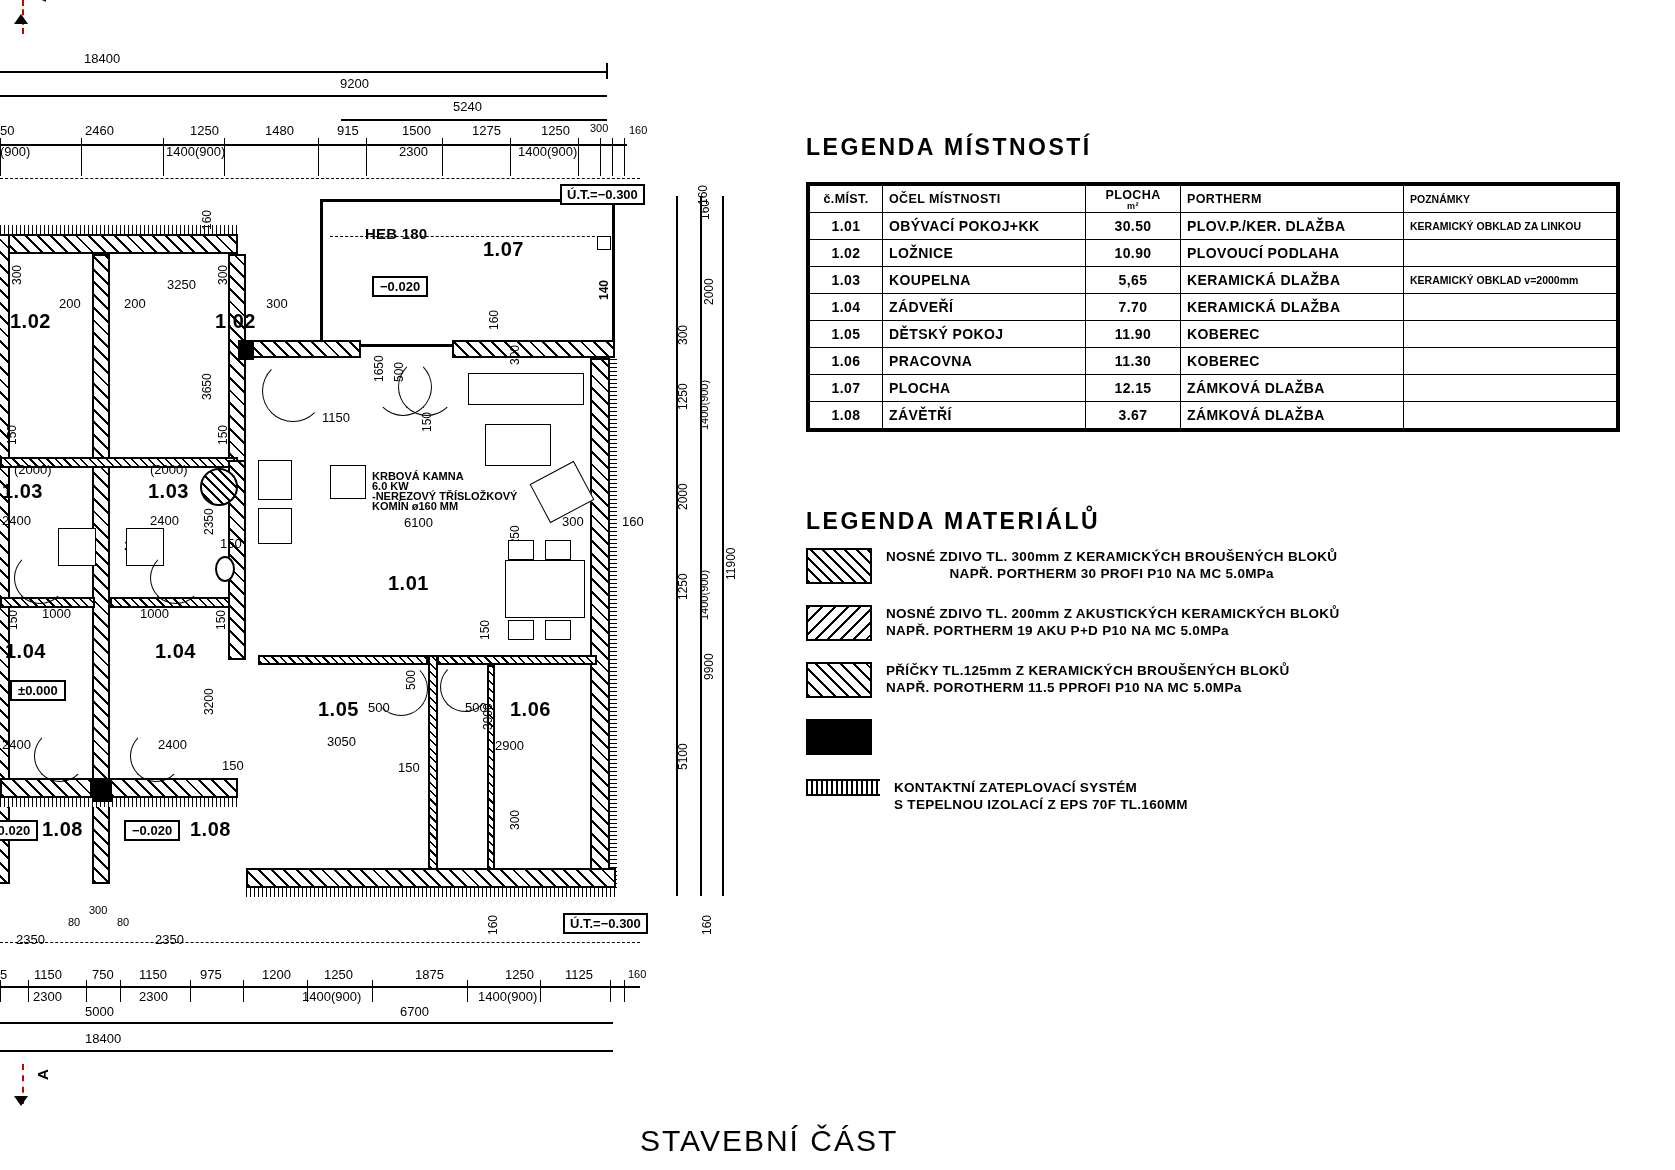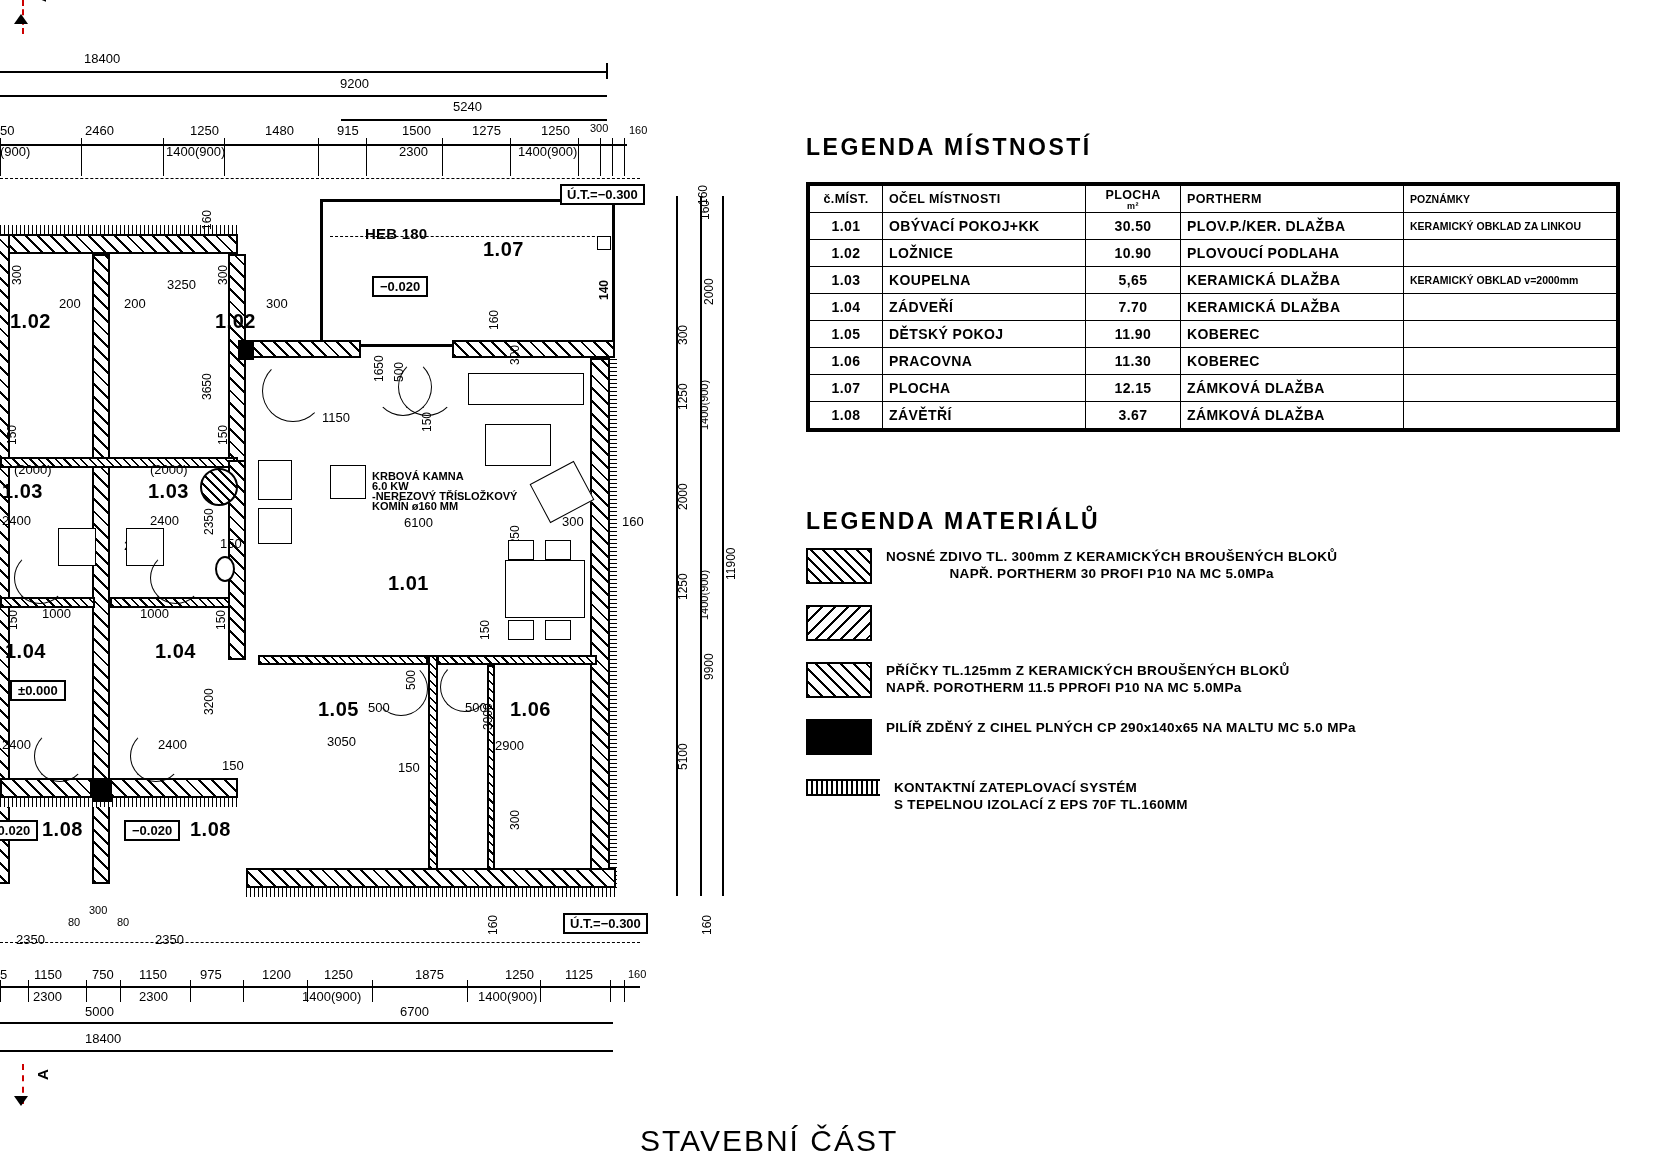--- a/index.html
+++ b/index.html
@@ -438,35 +438,36 @@
 <div class="mat-row" style="left:806px;top:548px;text-align:center;">
   <div class="swatch sw-diag45"></div>
   <div class="mat-txt">
     <div>NOSNÉ  ZDIVO  TL.  300mm  Z  KERAMICKÝCH  BROUŠENÝCH  BLOKŮ</div>
     <div>NAPŘ.  PORTHERM  30  PROFI  P10  NA  MC  5.0MPa</div>
   </div>
 </div>
 
 <div class="mat-row" style="left:806px;top:605px;">
   <div class="swatch sw-diag135"></div>
+  <div class="mat-txt">
+    <div>NOSNÉ  ZDIVO  TL.  200mm  Z  AKUSTICKÝCH  KERAMICKÝCH  BLOKŮ</div>
+    <div>NAPŘ.  PORTHERM  19  AKU  P+D  P10  NA  MC  5.0MPa</div>
+  </div>
 </div>
 
 <div class="mat-row" style="left:806px;top:662px;">
   <div class="swatch sw-cross"></div>
   <div class="mat-txt">
     <div>PŘÍČKY  TL.125mm  Z  KERAMICKÝCH  BROUŠENÝCH  BLOKŮ</div>
     <div>NAPŘ.  POROTHERM  11.5  PPROFI   P10  NA  MC  5.0MPa</div>
   </div>
 </div>
 
 <div class="mat-row" style="left:806px;top:719px;">
   <div class="swatch sw-solidcross"></div>
-  <div class="mat-txt">
-    <div>PILÍŘ  ZDĚNÝ  Z  CIHEL  PLNÝCH  CP  290x140x65  NA  MALTU  MC  5.0  MPa</div>
-  </div>
 </div>
 
 <div class="mat-row" style="left:806px;top:779px;">
   <div class="sw-insul"></div>
   <div class="mat-txt" style="margin-left:0;">
     <div>KONTAKTNÍ  ZATEPLOVACÍ  SYSTÉM</div>
     <div>S  TEPELNOU  IZOLACÍ  Z  EPS  70F  TL.160MM</div>
   </div>
 </div>
 

